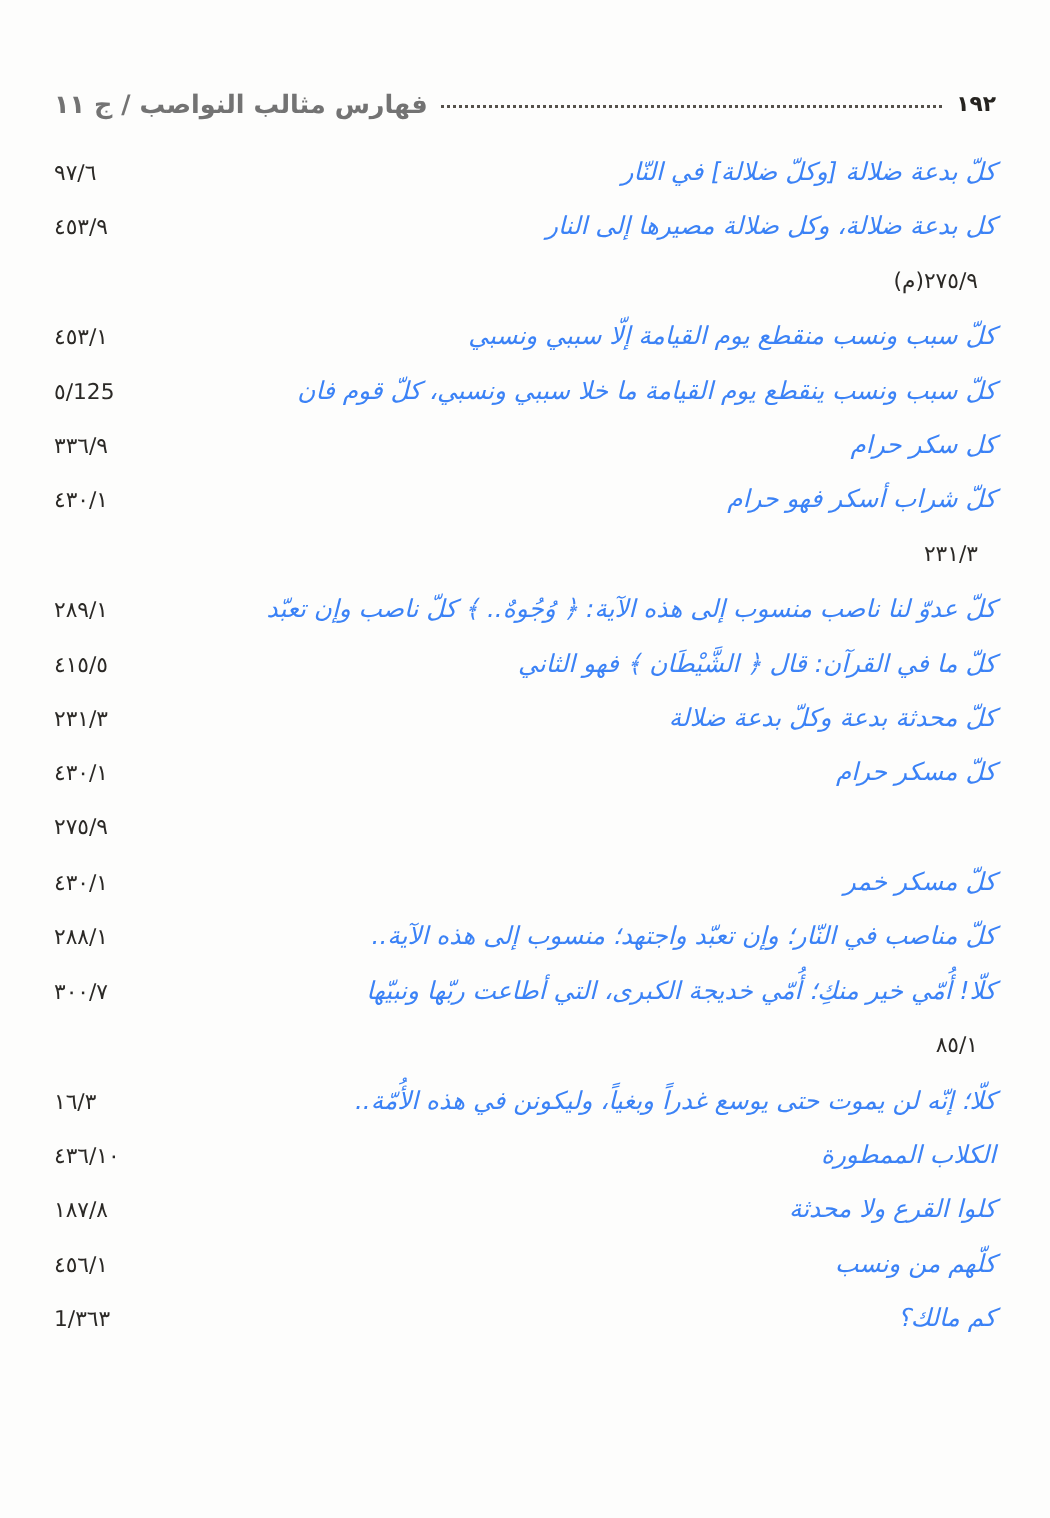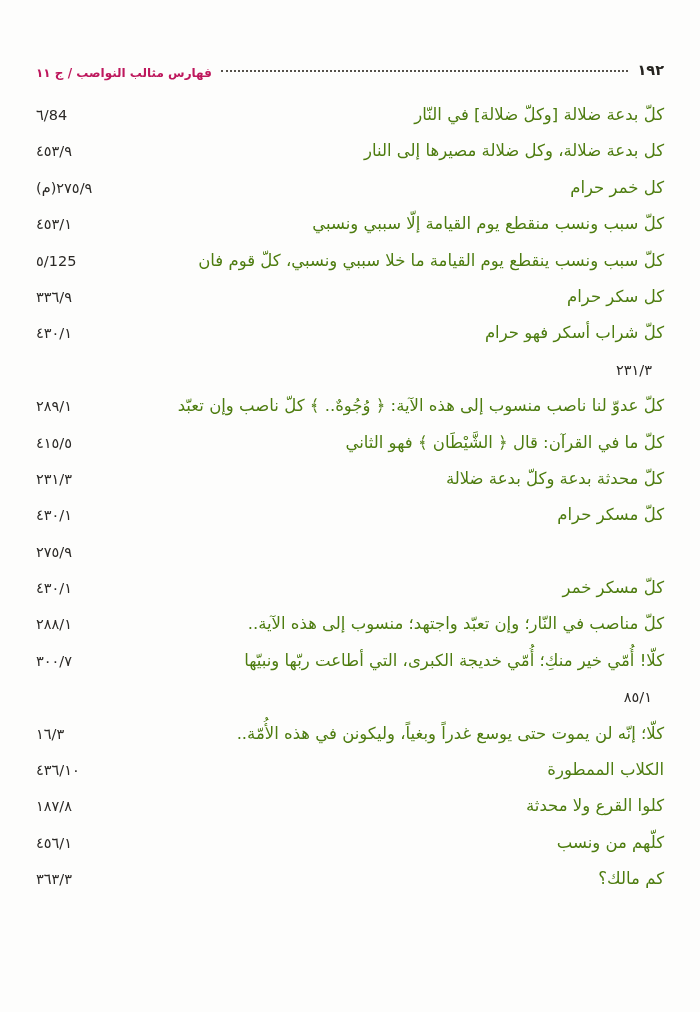--- a/index.html
+++ b/index.html
@@ -36,44 +36,45 @@
     margin-top: 25px;
   }
   .dot-leader {
     flex: 1 1 auto;
     border-bottom: 2px dotted #55514b;
     margin: 0 9px;
     align-self: flex-end;
     margin-bottom: 8px;
   }
   .book-title {
-    font-size: 12px;
+    font-size: 17px;
     font-weight: 700;
-    color: #be185d;
+    color: #737373;
     flex: 0 0 auto;
     white-space: nowrap;
   }
   
   .index-list {
     direction: rtl;
     margin-top: 17px;
   }
   .index-row {
     display: flex;
     justify-content: space-between;
     align-items: baseline;
     height: 36.4px;
     line-height: 36.4px;
   }
   .entry-text {
     font-size: 16.5px;
-    color: #4d7c0f;
+    color: #3b82f6;
     white-space: nowrap;
     flex: 0 1 auto;
     overflow: visible;
+    font-style: italic;
   }
   .entry-ref {
     font-size: 14.5px;
     color: #2b2926;
     flex: 0 0 auto;
     white-space: nowrap;
     padding-right: 12px; 
   }
 </style>
 </head>
@@ -83,30 +84,29 @@
 
   <div class="running-header">
     <span class="page-number">١٩٢</span>
     <span class="dot-leader"></span>
     <span class="book-title">فهارس مثالب النواصب / ج ١١</span>
   </div>
 
   <div class="index-list">
   <div class="index-row">
     <span class="entry-text">كلّ بدعة ضلالة [وكلّ ضلالة] في النّار</span>
-    <span class="entry-ref">84/٦</span>
+    <span class="entry-ref">٩٧/٦</span>
   </div>
 
   <div class="index-row">
     <span class="entry-text">كل بدعة ضلالة، وكل ضلالة مصيرها إلى النار</span>
     <span class="entry-ref">٤٥٣/٩</span>
   </div>
 
   <div class="index-row">
-    <span class="entry-text">كل خمر حرام</span>
     <span class="entry-ref">٢٧٥/٩(م)</span>
   </div>
 
   <div class="index-row">
     <span class="entry-text">كلّ سبب ونسب منقطع يوم القيامة إلّا سببي ونسبي</span>
     <span class="entry-ref">٤٥٣/١</span>
   </div>
 
   <div class="index-row">
     <span class="entry-text">كلّ سبب ونسب ينقطع يوم القيامة ما خلا سببي ونسبي، كلّ قوم فان</span>
@@ -186,17 +186,17 @@
     <span class="entry-ref">١٨٧/٨</span>
   </div>
 
   <div class="index-row">
     <span class="entry-text">كلّهم من ونسب</span>
     <span class="entry-ref">٤٥٦/١</span>
   </div>
 
   <div class="index-row">
     <span class="entry-text">كم مالك؟</span>
-    <span class="entry-ref">٣٦٣/٣</span>
+    <span class="entry-ref">٣٦٣/1</span>
   </div>
 </div>
 
 </div>
 
 </body></html>

